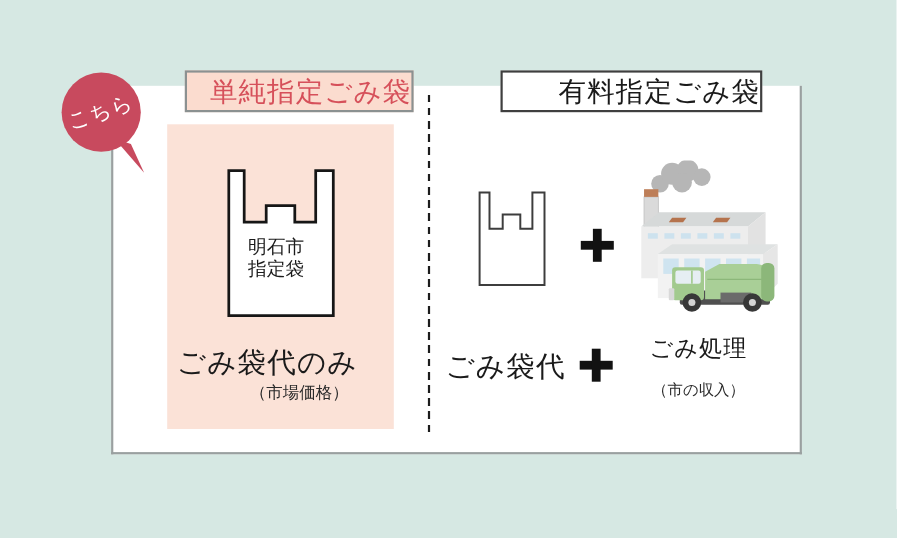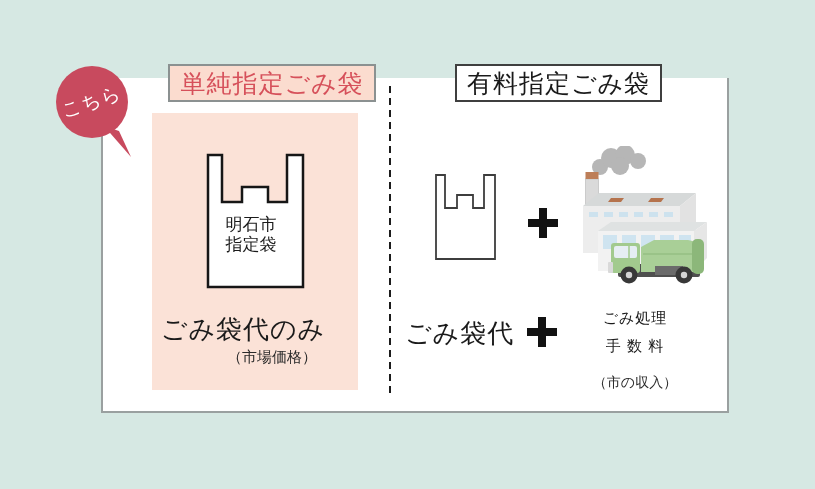--- a/index.html
+++ b/index.html
@@ -6,41 +6,41 @@
   body { font-family:"Liberation Sans", sans-serif; }
   .canvas { position:relative; width:815px; height:489px; background:#d6e8e3; overflow:hidden; }
 
   .panel { position:absolute; left:101px; top:78px; width:628px; height:335px;
            background:#ffffff; border:2px solid #9aa0a0; border-top:none; }
 
   .divider { position:absolute; left:389px; top:86px; width:2px; height:311px;
              background:repeating-linear-gradient(to bottom, #1c1c1c 0 7px, transparent 7px 12px); }
 
   .title-box { position:absolute; top:64px; height:38px; display:flex; align-items:center;
-               justify-content:center; font-size:25px; letter-spacing:1px; }
+               justify-content:flex-end; font-size:25px; letter-spacing:1px; }
   .title-box.left  { left:168px; width:208px; background:#fbdccf; border:2px solid #8b9191; color:#d6505a; }
-  .title-box.right { left:455px; width:207px; background:#ffffff; border:2px solid #3f3f3f; color:#1a1a1a; }
+  .title-box.right { left:455px; width:238px; background:#ffffff; border:2px solid #3f3f3f; color:#1a1a1a; }
 
   .pink-panel { position:absolute; left:152px; top:113px; width:206px; height:277px; background:#fbe2d7; }
 
   .abs { position:absolute; }
 
   .bag-label { position:absolute; left:201px; top:215px; width:100px; text-align:center;
                font-size:17px; line-height:1.18; color:#1a1a1a; }
 
   .price-label { position:absolute; left:152px; top:312px; width:182px; text-align:center;
                  font-size:26px; color:#1a1a1a; letter-spacing:1px; }
   .price-note  { position:absolute; left:152px; top:348px; width:240px; text-align:center;
                  font-size:15px; color:#2a2a2a; }
 
   .right-cost { position:absolute; left:405px; top:316px; width:114px; text-align:left;
                 font-size:26px; color:#1a1a1a; letter-spacing:1px; }
 
   .fee-block { position:absolute; left:574px; top:304px; width:122px; text-align:center; color:#1a1a1a; }
-  .fee-line  { display:block; font-size:15px; line-height:28px; letter-spacing:1px; }
+  .fee-line  { display:block; font-size:21px; line-height:28px; letter-spacing:1px; }
   .fee-note  { display:block; font-size:14px; line-height:20px; margin-top:12px; color:#2a2a2a; }
 
   .plus { position:absolute; width:30px; height:30px; }
   .plus::before { content:""; position:absolute; left:0; top:11px; width:30px; height:8px; background:#121212; }
   .plus::after  { content:""; position:absolute; left:11px; top:0; width:8px; height:30px; background:#121212; }
   .plus-top    { left:528px; top:208px; }
   .plus-bottom { left:527px; top:317px; }
 
   .callout-circle { position:absolute; left:56px; top:66px; width:72px; height:72px; border-radius:50%;
                     background:#c84a5e; display:flex; align-items:center; justify-content:center; }
@@ -135,21 +135,20 @@
       <circle cx="107" cy="129" r="8.5" fill="#383838"></circle>
         <circle cx="107" cy="129" r="3.2" fill="#d4d4d4"></circle>
     </g>
   </svg>
 
   <div class="right-cost">ごみ袋代</div>
   <div class="plus plus-bottom"></div>
 
   <div class="fee-block">
     <span class="fee-line">ごみ処理</span>
-    <span class="fee-line">手 数 料</span>
     <span class="fee-note">（市の収入）</span>
   </div>
 
   <svg class="callout-tail" width="36" height="36" viewBox="0 0 36 36">
     <polygon points="4,2 31,33 19,7" fill="#c84a5e"></polygon>
   </svg>
   <div class="callout-circle">
     <span class="callout-text">こちら</span>
   </div>
 

